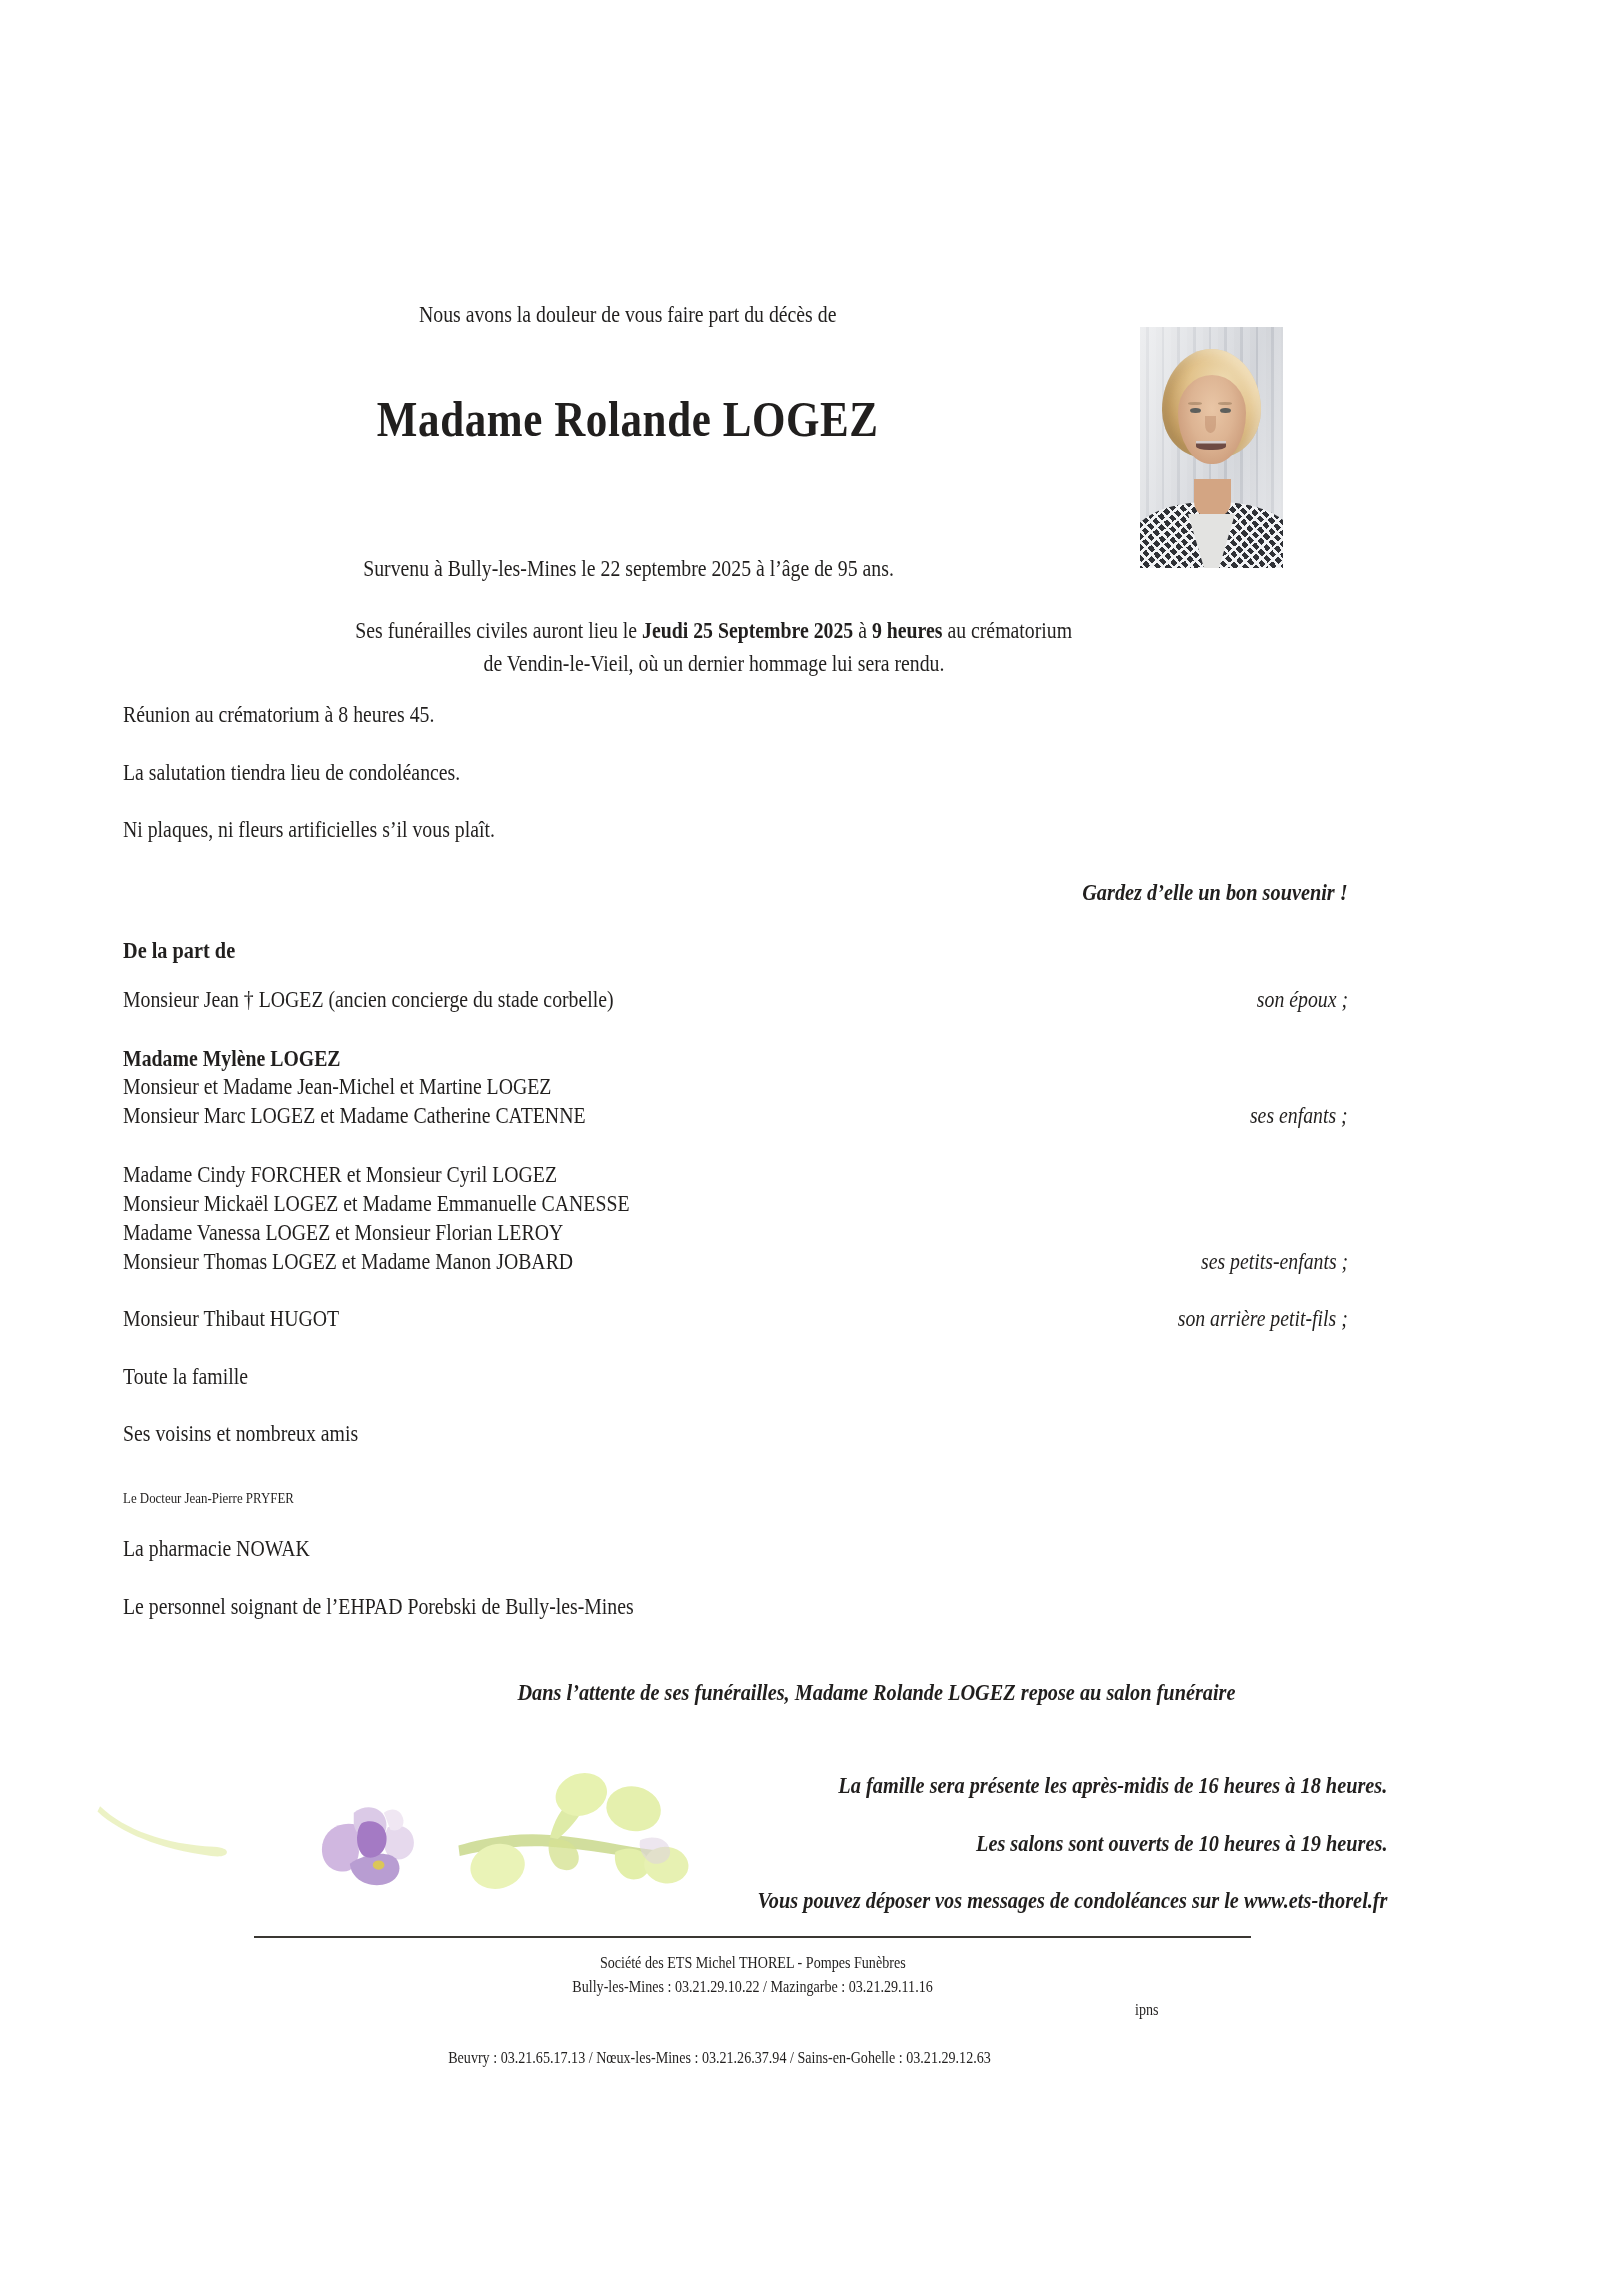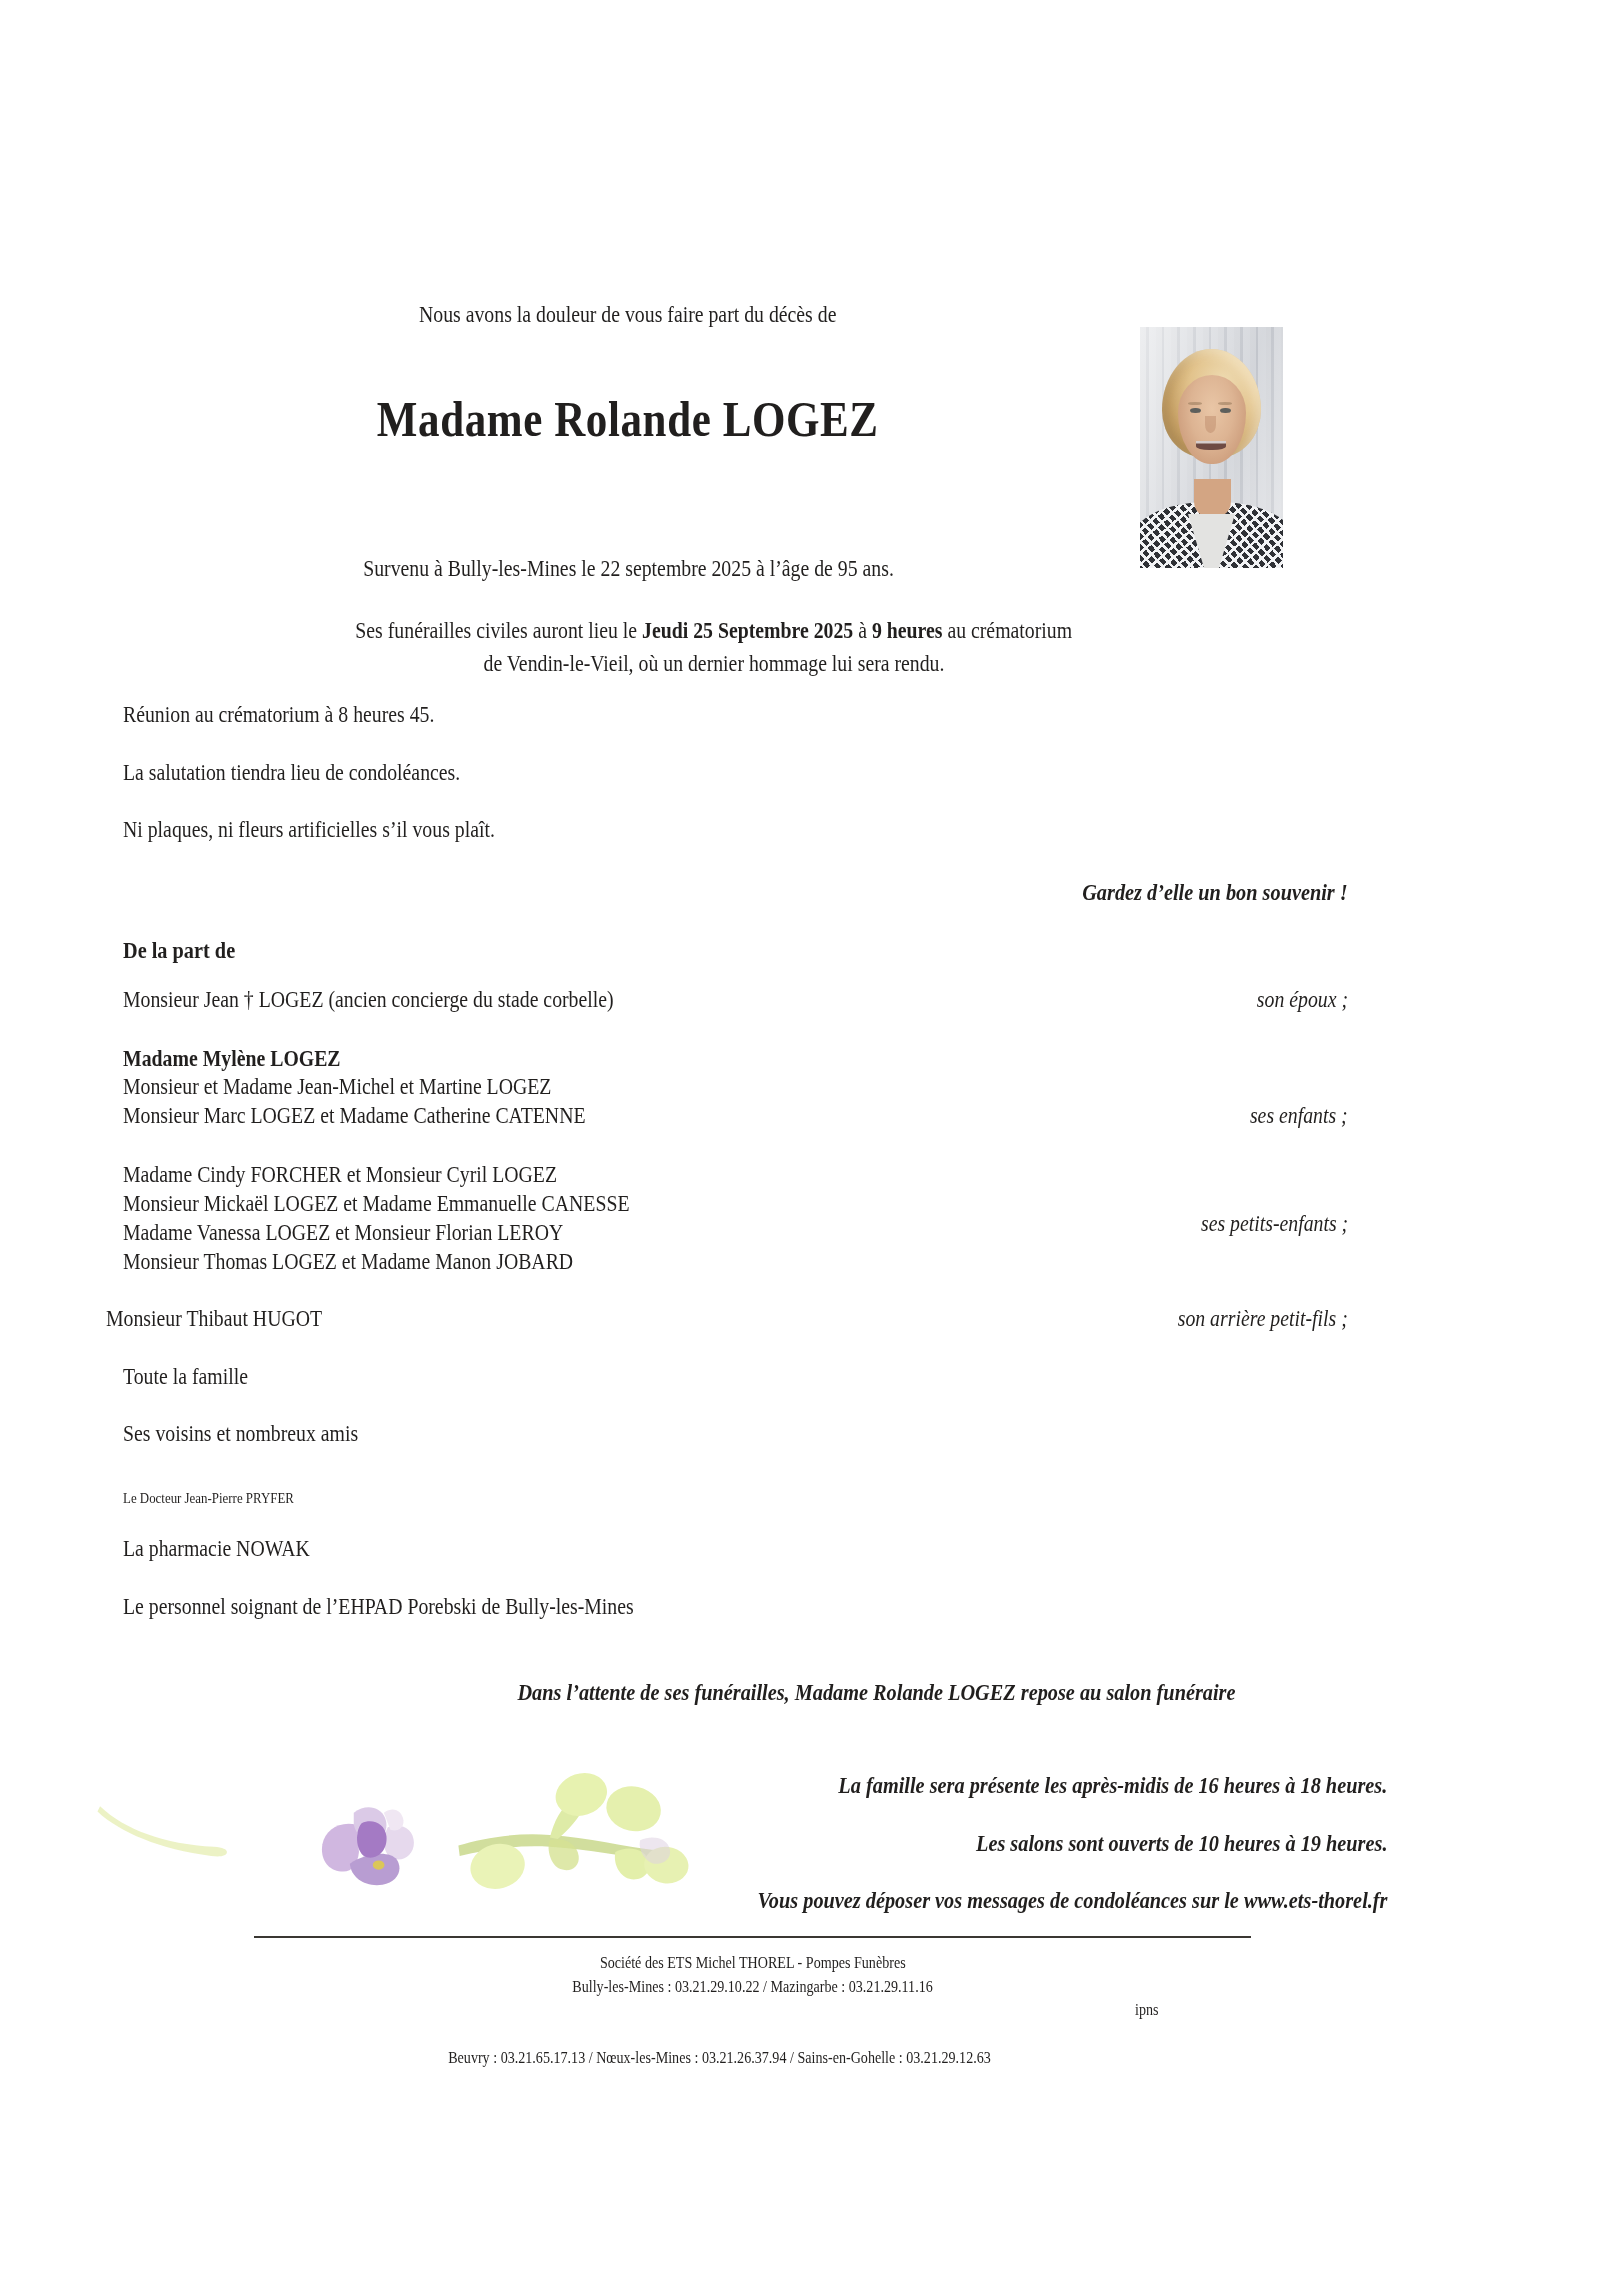--- a/index.html
+++ b/index.html
@@ -237,25 +237,25 @@
   </div>
   <div class="t" style="left:123px; top:1191px; font-size:23px;">
     <span class="cond" style="display:inline-block;">Monsieur Mickaël LOGEZ et Madame Emmanuelle CANESSE</span>
   </div>
   <div class="t" style="left:123px; top:1220px; font-size:23px;">
     <span class="cond" style="display:inline-block;">Madame Vanessa LOGEZ et Monsieur Florian LEROY</span>
   </div>
   <div class="t" style="left:123px; top:1249px; font-size:23px;">
     <span class="cond" style="display:inline-block;">Monsieur Thomas LOGEZ et Madame Manon JOBARD</span>
   </div>
-  <div class="t right i" style="left:851px; top:1211px; width:497px; font-size:23px;">
+  <div class="t right i" style="left:851px; top:1249px; width:497px; font-size:23px;">
     <span class="cond-r" style="display:inline-block;">ses petits-enfants ;</span>
   </div>
 
-  <div class="t" style="left:106px; top:1306px; font-size:23px;">
+  <div class="t" style="left:123px; top:1306px; font-size:23px;">
     <span class="cond" style="display:inline-block;">Monsieur Thibaut HUGOT</span>
   </div>
   <div class="t right i" style="left:851px; top:1306px; width:497px; font-size:23px;">
     <span class="cond-r" style="display:inline-block;">son arrière petit-fils ;</span>
   </div>
 
   <div class="t" style="left:123px; top:1364px; font-size:23px;">
     <span class="cond" style="display:inline-block;">Toute la famille</span>
   </div>
   <div class="t" style="left:123px; top:1421px; font-size:23px;">

